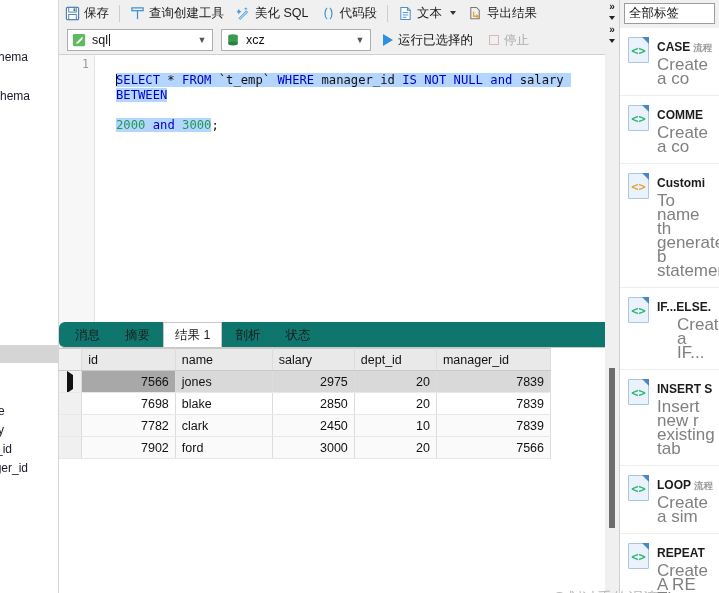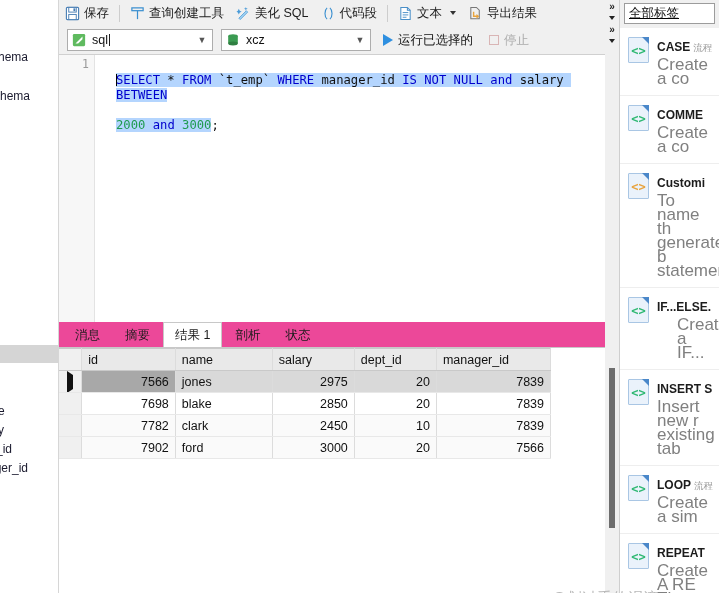--- a/index.html
+++ b/index.html
@@ -106,22 +106,23 @@
   .code .seg { background:#b4d5fe; }
   .kw { color:#0000cd; }
   .ident { color:#111111; }
   .num { color:#1f9b4f; }
   .punc { color:#111111; }
   .ed-caret { display:inline-block; width:1px; height:12px; background:#000; vertical-align:-2px; margin-right:-1px;}
 
   
   .tabsbar {
     position:absolute; left:0; top:322px; width:560px; height:26px;
-    background:#ec4899; display:flex; align-items:flex-end; padding-left:4px;
+    background:#0f766e; display:flex; align-items:flex-end; padding-left:4px;
     border-bottom:1px solid #c8c8c8;
+    border-radius:6px;
   }
   .rtab {
     height:24px; padding:0 11px; display:flex; align-items:center;
     font-size:12.5px; color:#1c1c1c; background:transparent;
     border:1px solid transparent; border-bottom:none; margin-right:1px;
   }
   .rtab.active {
     background:#ffffff; border-color:#c8c8c8; height:25px;
     position:relative; z-index:2;
   }
@@ -156,21 +157,21 @@
   }
   .grid-right-edge {
     position:absolute; left:559px; top:0; width:1px; height:245px; background:#d0d0d0;
   }
 
   
   .rpanel {
     position:absolute; left:619px; top:0; width:100px; height:593px;
     background:#f0f0f0; border-left:1px solid #cfcfcf; overflow:hidden;
   }
-  .rp-head { height:26px; display:flex; align-items:flex-end; padding:2px 4px;text-decoration:underline; }
+  .rp-head { height:26px; display:flex; align-items:flex-end; padding:2px 4px; }
   .rp-combo {
     height:21px; width:120px; background:#ffffff; border:1px solid #9c9c9c;
     display:flex; align-items:center; padding-left:4px; font-size:12.5px; color:#111;
   }
   .rp-list { position:absolute; left:0; top:28px; width:100px; bottom:0; background:#ffffff; }
   .snip {
     position:relative; display:flex; gap:7px; padding:9px 6px 9px 8px;
     border-bottom:1px solid #eeeeee;
   }
   .snip-ico {
@@ -187,21 +188,21 @@
   .doc .braces {
     position:absolute; left:0; right:0; top:6px; text-align:center;
     font-size:12px; font-weight:bold; font-family:"DejaVu Sans Mono","Liberation Mono",monospace;
   }
   .g .braces { color:#2eb872; }
   .o .braces { color:#e8a33d; }
   .snip-body { flex:1; min-width:0; }
   .snip-title {
     font-size:12px; font-weight:bold; color:#1c1c1c; white-space:nowrap;
   }
-  .snip-tag { font-size:9.5px; font-weight:normal; color:#9a9a9a; margin-left:3px; }
+  .snip-tag { font-size:9.5px; font-weight:bold; color:#9a9a9a; margin-left:3px; }
   .snip-desc {
     font-size:17px; color:#808080; line-height:14px; margin-top:3px; white-space:pre-line;
   }
 
   
   .mid-scroll {
     position:absolute; left:605px; top:0; width:14px; height:593px; background:#f0f0f0;
   }
   .mid-scroll .chevs {
     position:absolute; left:0; top:0; width:14px; height:60px;

